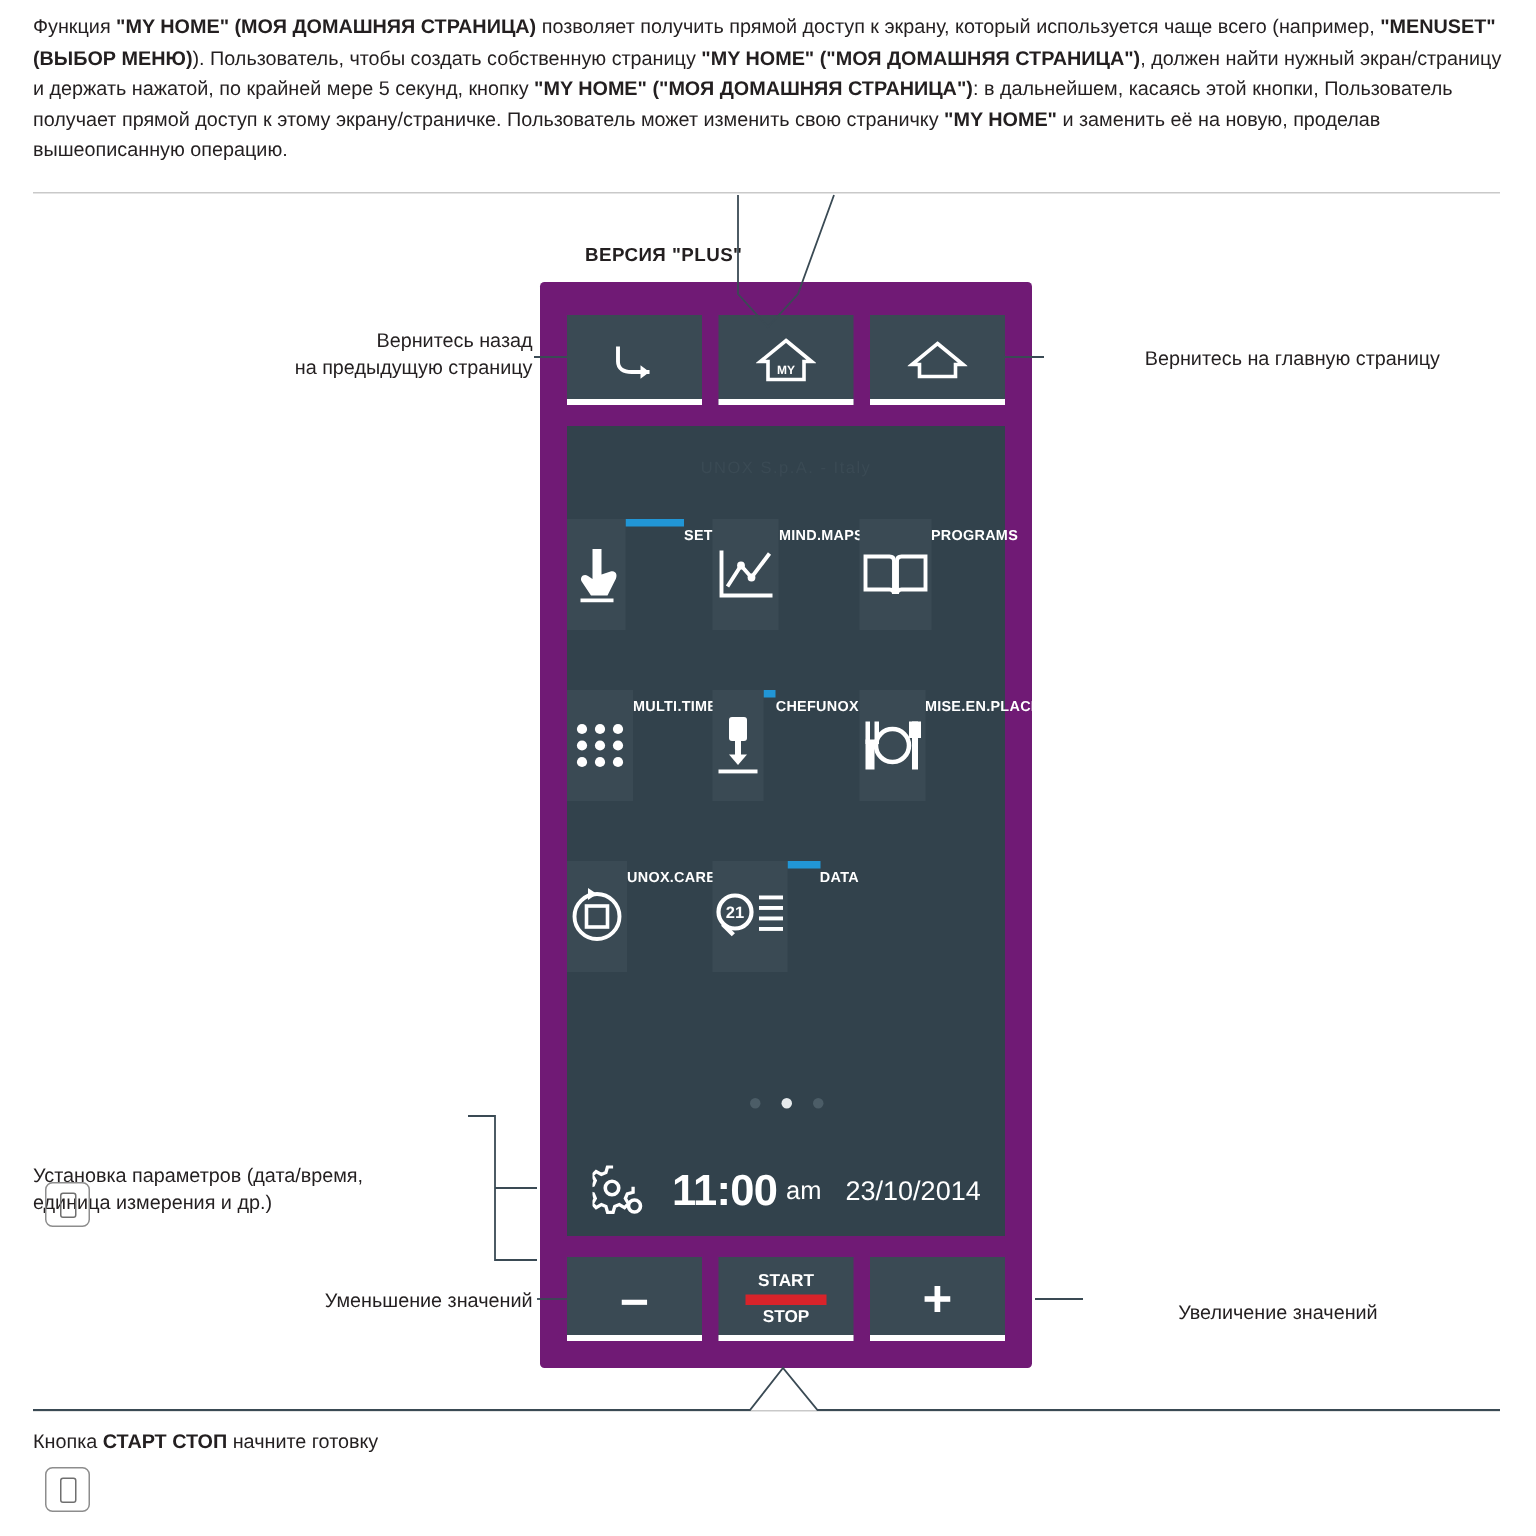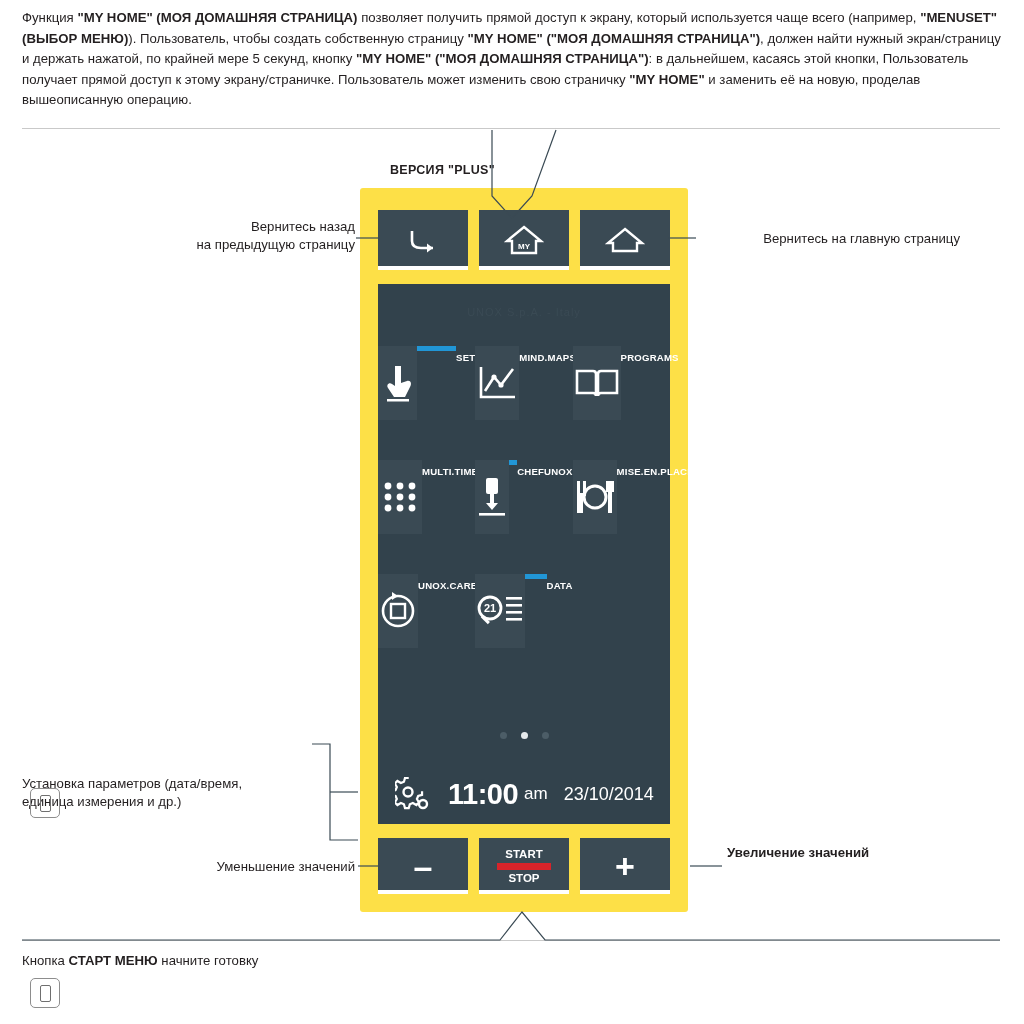--- a/index.html
+++ b/index.html
@@ -33,21 +33,21 @@
     position:absolute;
     left:22px; top:940px; width:978px; height:1px;
     background:#c9c9c9;
   }
 
   
   .device {
     position:absolute;
     left:360px; top:188px;
     width:328px; height:724px;
-    background:#fde047;
+    background:#701a75;
     border-radius:3px;
   }
   .version-label {
     position:absolute;
     left:390px; top:163px;
     font-size:12.5px; font-weight:bold;
     letter-spacing:.3px;
     color:#231f20;
   }
 
@@ -156,21 +156,21 @@
   .callout {
     position:absolute;
     font-size:13.2px;
     line-height:18px;
     color:#231f20;
   }
   .c-back { left:130px; top:218px; width:225px; text-align:right; }
   .c-home { left:700px; top:230px; width:260px; text-align:right; }
   .c-params { left:22px; top:775px; width:290px; text-align:left; }
   .c-minus { left:150px; top:858px; width:205px; text-align:right; }
-  .c-plus  { left:727px; top:844px; width:250px; text-align:left;font-weight:bold; }
+  .c-plus  { left:727px; top:866px; width:250px; text-align:center; }
   .c-start { left:22px; top:952px; width:420px; text-align:left; }
 
   
   .mini-dev {
     position:absolute;
     width:30px; height:30px;
     border:1px solid #8d8d8d;
     border-radius:5px;
     display:flex; align-items:center; justify-content:center;
   }
@@ -401,21 +401,21 @@
 
 <div class="callout c-params">
   <div>Установка параметров (дата/время,</div>
   <div>единица измерения и др.)</div>
 </div>
 
 <div class="callout c-minus">Уменьшение значений</div>
 <div class="callout c-plus">Увеличение значений</div>
 
 <div class="callout c-start">
-  <span>Кнопка </span><b>СТАРТ МЕНЮ</b><span> начните готовку</span>
+  <span>Кнопка </span><b>СТАРТ СТОП</b><span> начните готовку</span>
 </div>
 
 <div class="mini-dev mini-params">
   <div class="inner"></div>
 </div>
 <div class="mini-dev mini-start">
   <div class="inner"></div>
 </div>
 
 <svg class="overlay">

